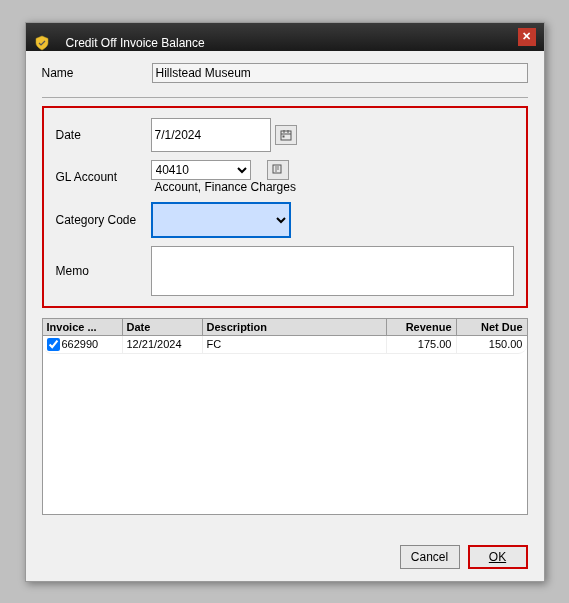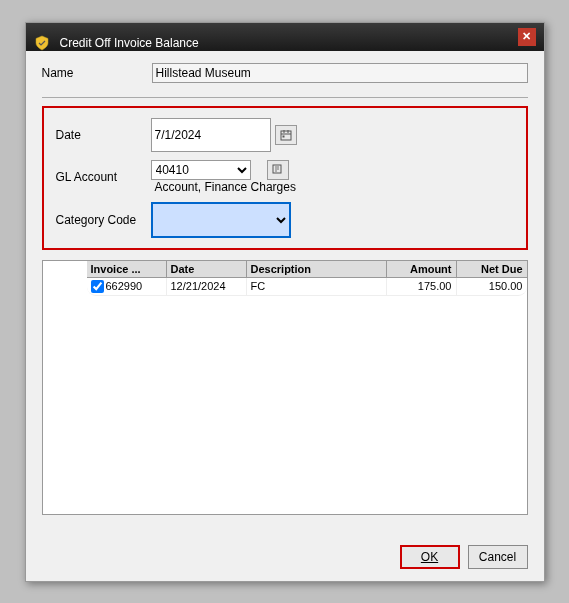--- a/index.html
+++ b/index.html
@@ -30,21 +30,21 @@
       display: flex;
       align-items: center;
       padding: 5px 8px;
       height: 28px;
       justify-content: space-between;
     }
 
     .title-bar-left {
       display: flex;
       align-items: center;
-      gap: 10px;
+      gap: 16px;
       margin-top: 12px;
     }
 
     .title-icon {
       width: 16px;
       height: 16px;
     }
 
     .title-text {
       font-size: 12px;
@@ -201,21 +201,20 @@
       resize: none;
       outline: none;
     }
 
     
     .invoice-table {
       border: 1px solid #999;
       background: white;
       margin-bottom: 10px;
       flex: 1;
-      padding-left: 44px;
     }
 
     .table-header {
       display: grid;
       grid-template-columns: 80px 80px 1fr 70px 70px;
       background: #ddd;
       border-bottom: 1px solid #999;
     }
 
     .th {
@@ -365,46 +364,50 @@
         </div>
       </div>
 
       <div class="field-row">
         <span class="field-label">Category Code</span>
         <select class="category-select">
           <option>G &amp; A</option>
         </select>
       </div>
 
+      <div class="field-row">
+        <span class="field-label">Memo</span>
+        <textarea class="memo-textarea" style=""></textarea>
+      </div>
 
     </div>
 
     <div class="invoice-table">
       <div class="table-header">
         <div class="th">Invoice ...</div>
         <div class="th">Date</div>
         <div class="th">Description</div>
-        <div class="th td-right">Amount</div>
+        <div class="th td-right">Revenue</div>
         <div class="th td-right">Net Due</div>
       </div>
       <div class="table-row-data">
         <div class="td td-checkbox">
           <input type="checkbox" checked="" style="">
           <span>662990</span>
         </div>
         <div class="td">12/21/2024</div>
         <div class="td">FC</div>
         <div class="td td-right">175.00</div>
         <div class="td td-right">150.00</div>
       </div>
     </div>
 
   </div>
 
   <div class="button-bar">
+    <button class="btn">
+      <span>Cancel</span>
+    </button>
     <button class="btn btn-ok">
       <span>OK</span>
     </button>
-    <button class="btn">
-      <span>Cancel</span>
-    </button>
   </div>
 </div>
 
 </body></html>

